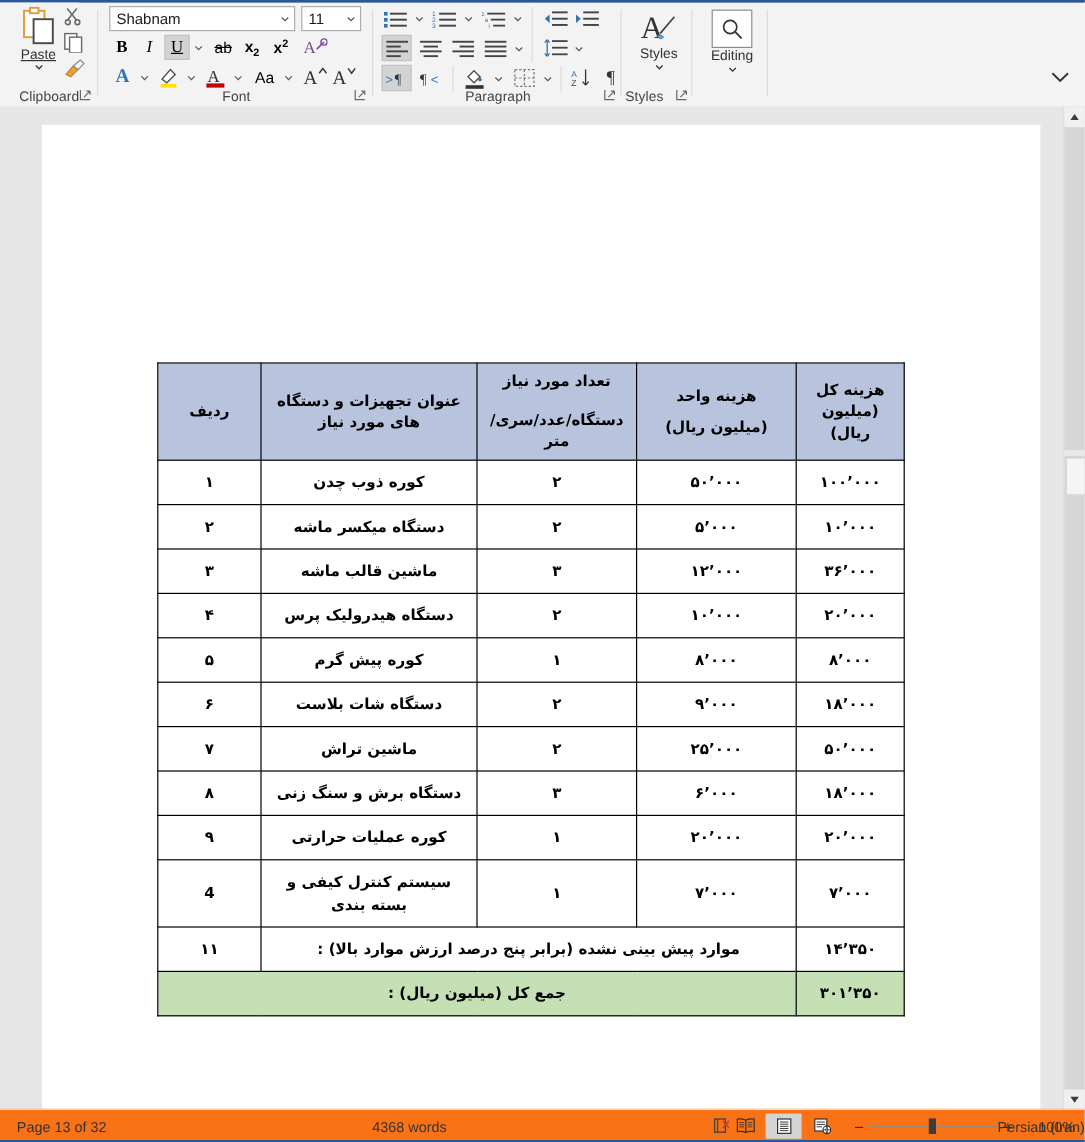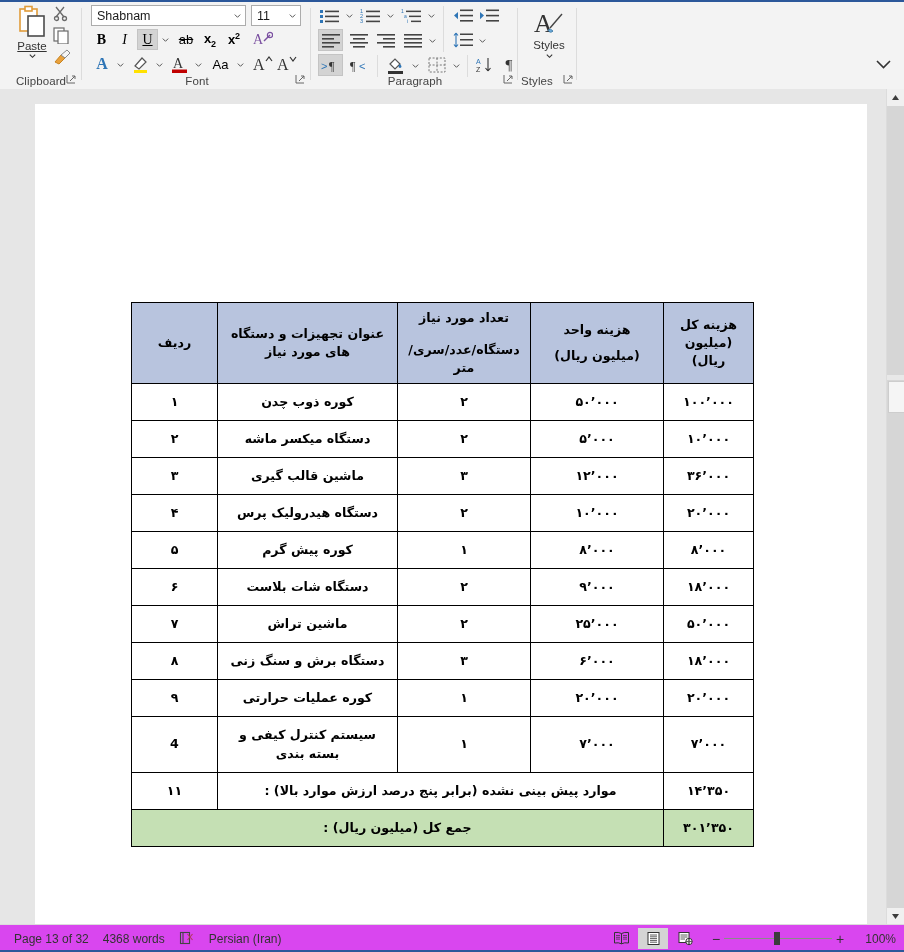--- a/index.html
+++ b/index.html
@@ -130,22 +130,22 @@
     position:absolute;left:1px;width:15px;height:30px;top:292px;
     background:#f5f5f5;border:1px solid #cdcdcd;cursor:pointer;
   }
   .vsb .splitter{
     position:absolute;left:0;top:286px;width:17px;height:5px;background:#e8e8e8;
   }
 
   
   .status{
     position:absolute;left:0;bottom:0;width:904px;height:27px;
-    background:#d946ef;border-top:1px solid #dcdcdc;
-    display:flex;align-items:center;
+    background:#f97316;border-top:1px solid #dcdcdc;
+    display:flex;align-items:center;justify-content:space-between;
   }
   .status .sitem{
     font-size:12px;color:#333;margin-left:14px;white-space:nowrap;cursor:pointer;
   }
   .status .right{position:absolute;right:8px;display:flex;align-items:center;}
   .viewbtn{
     width:30px;height:21px;display:flex;align-items:center;justify-content:center;
     cursor:pointer;margin-left:2px;
   }
   .viewbtn.sel{background:#d4d4d4;}
@@ -506,20 +506,35 @@
       <div class="grp-label" style="left:-7px;width:50px">Styles</div>
       <div class="dialog-launcher" style="right:3px">
         <svg width="11" height="11" viewBox="0 0 11 11">
             <path d="M1 1 L1 9 L9 9" stroke="#666" stroke-width="1" fill="none"></path>
             <path d="M9 2 L4 7 M9 2 L9 5 M9 2 L6 2" stroke="#666" stroke-width="1" fill="none"></path>
           </svg>
       </div>
       <div class="grp-sep" style="right:0"></div>
     </div>
 
+    <div class="grp grp-editing">
+      <div class="bigbtn" style="left:9px;top:6px;width:46px">
+        <div style="width:32px;height:30px;border:1px solid #8c8c8c;background:#fff;display:flex;align-items:center;justify-content:center">
+          <svg width="20" height="20" viewBox="0 0 20 20">
+            <circle cx="8.5" cy="8.5" r="5.5" fill="none" stroke="#333" stroke-width="1.4"></circle>
+            <path d="M12.6 12.6 L18 18" stroke="#333" stroke-width="1.6"></path>
+          </svg>
+        </div>
+        <span class="lbl">Editing</span>
+        <svg class="caret" viewBox="0 0 10 10">
+            <path d="M2 4 L5 7 L8 4" stroke="#333" stroke-width="1.2" fill="none"></path>
+          </svg>
+      </div>
+      <div class="grp-sep" style="right:0"></div>
+    </div>
 
     <div class="ribbon-collapse">
       <svg width="17" height="11" viewBox="0 0 17 11">
         <path d="M2 2 L8.5 8.5 L15 2" stroke="#333" stroke-width="1.6" fill="none"></path>
       </svg>
     </div>
   </div>
 
   <div class="docarea">
     <div class="page">
@@ -571,21 +586,21 @@
             <td>۱۰٬۰۰۰</td>
             <td>۵٬۰۰۰</td>
             <td>۲</td>
             <td class="name-cell">دستگاه میکسر ماشه</td>
             <td>۲</td>
           </tr>
           <tr>
             <td>۳۶٬۰۰۰</td>
             <td>۱۲٬۰۰۰</td>
             <td>۳</td>
-            <td class="name-cell">ماشین قالب گیری</td>
+            <td class="name-cell">ماشین قالب ماشه</td>
             <td>۳</td>
           </tr>
           <tr>
             <td>۲۰٬۰۰۰</td>
             <td>۱۰٬۰۰۰</td>
             <td>۲</td>
             <td class="name-cell">دستگاه هیدرولیک پرس</td>
             <td>۴</td>
           </tr>
           <tr>

